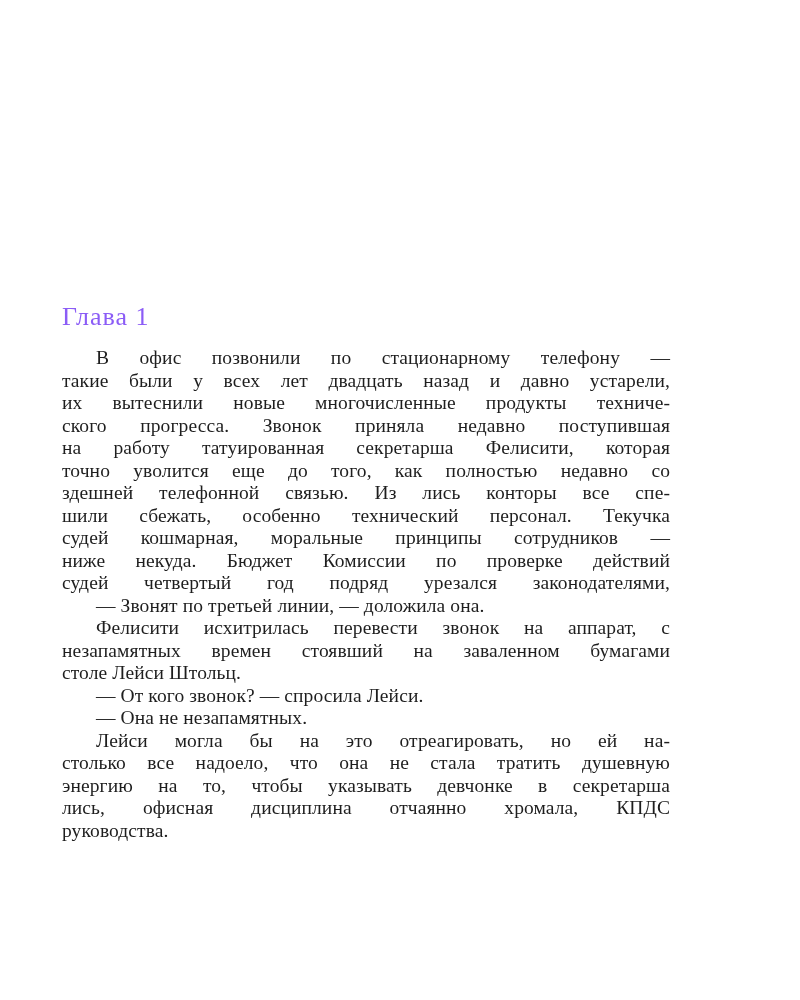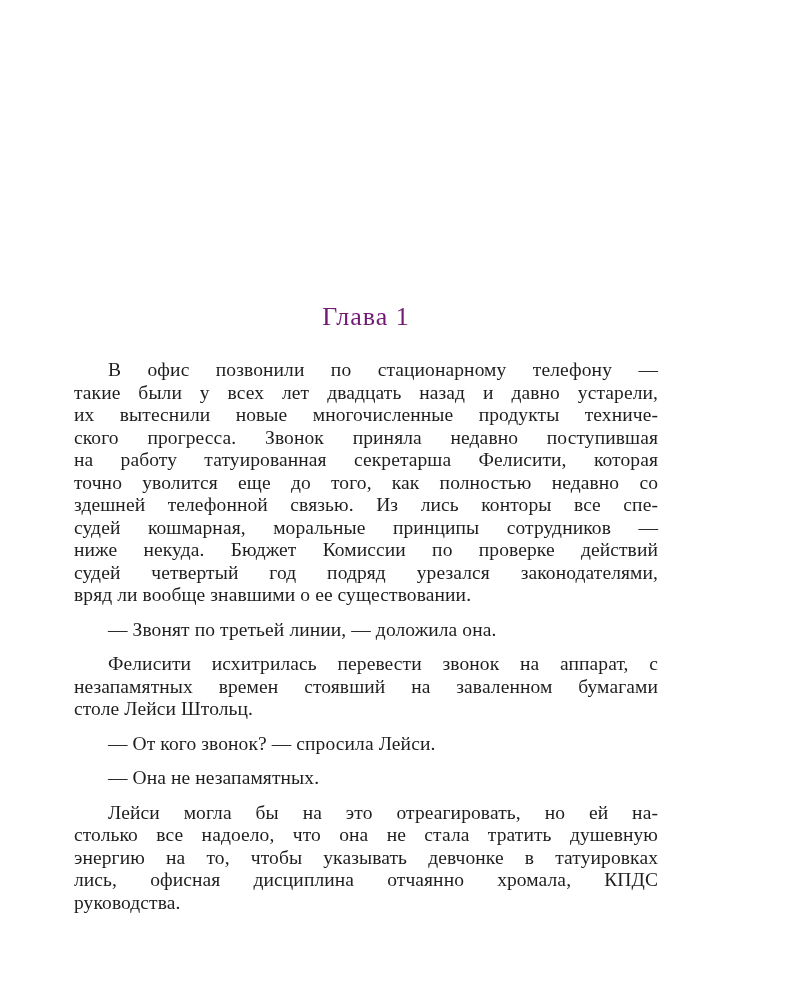--- a/index.html
+++ b/index.html
@@ -22,32 +22,31 @@
   }
   .chapter-heading {
     position: absolute;
     left: 62px;
     top: 302px;
     width: 608px;
     margin: 0;
     font-size: 26px;
     font-weight: normal;
     line-height: 30px;
-    text-align: center;
     letter-spacing: 1px;
-    color: #701a75;
+    color: #8b5cf6;
   }
   .text-block {
     position: absolute;
     left: 62px;
     top: 347px;
     width: 608px;
   }
   .para {
-    margin: 12px;
+    margin: 0;
     padding: 0;
   }
   .line {
     font-size: 19.5px;
     line-height: 22.5px;
     height: 22.5px;
     white-space: nowrap;
     text-align: justify;
     text-align-last: justify;
     letter-spacing: 0.1px;
@@ -67,40 +66,40 @@
   <h1 class="chapter-heading">Глава 1</h1>
   <div class="text-block">
       <div class="para">
         <div class="line first">В офис позвонили по стационарному телефону —</div>
         <div class="line">такие были у всех лет двадцать назад и давно устарели,</div>
         <div class="line">их вытеснили новые многочисленные продукты техниче-</div>
         <div class="line">ского прогресса. Звонок приняла недавно поступившая</div>
         <div class="line">на работу татуированная секретарша Фелисити, которая</div>
         <div class="line">точно уволится еще до того, как полностью недавно со</div>
         <div class="line">здешней телефонной связью. Из лись конторы все спе-</div>
+        <div class="line">шили сбежать, особенно технический персонал. Текучка</div>
         <div class="line">судей кошмарная, моральные принципы сотрудников —</div>
         <div class="line">ниже некуда. Бюджет Комиссии по проверке действий</div>
         <div class="line">судей четвертый год подряд урезался законодателями,</div>
-        <div class="line last">вряд ли вообще знавшими о ее существовании.</div>
       </div>
       <div class="para">
         <div class="line first last">— Звонят по третьей линии, — доложила она.</div>
       </div>
       <div class="para">
         <div class="line first">Фелисити исхитрилась перевести звонок на аппарат, с</div>
         <div class="line">незапамятных времен стоявший на заваленном бумагами</div>
         <div class="line last">столе Лейси Штольц.</div>
       </div>
       <div class="para">
         <div class="line first last">— От кого звонок? — спросила Лейси.</div>
       </div>
       <div class="para">
         <div class="line first last">— Она не незапамятных.</div>
       </div>
       <div class="para">
         <div class="line first">Лейси могла бы на это отреагировать, но ей на-</div>
         <div class="line">столько все надоело, что она не стала тратить душевную</div>
-        <div class="line">энергию на то, чтобы указывать девчонке в татуировках</div>
+        <div class="line">энергию на то, чтобы указывать девчонке в секретарша</div>
         <div class="line">лись, офисная дисциплина отчаянно хромала, КПДС</div>
         <div class="line last">руководства.</div>
       </div>
     </div>
 </div>
 
 </body></html>

